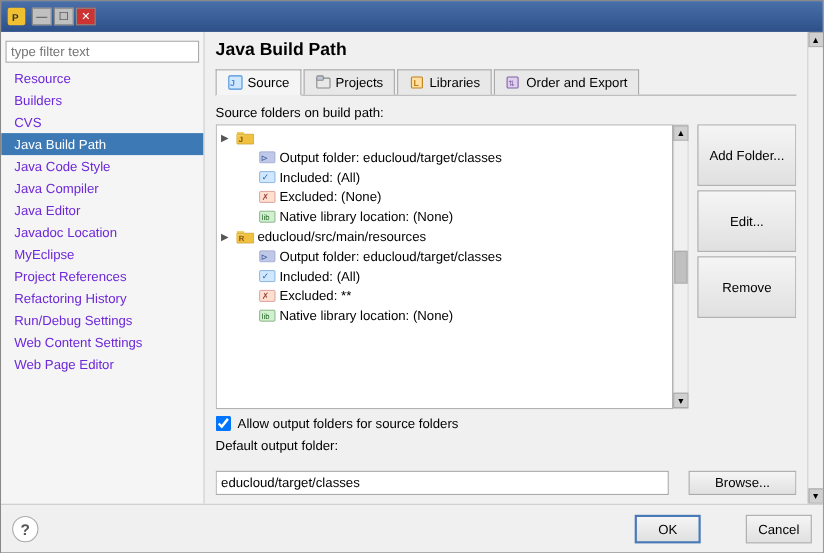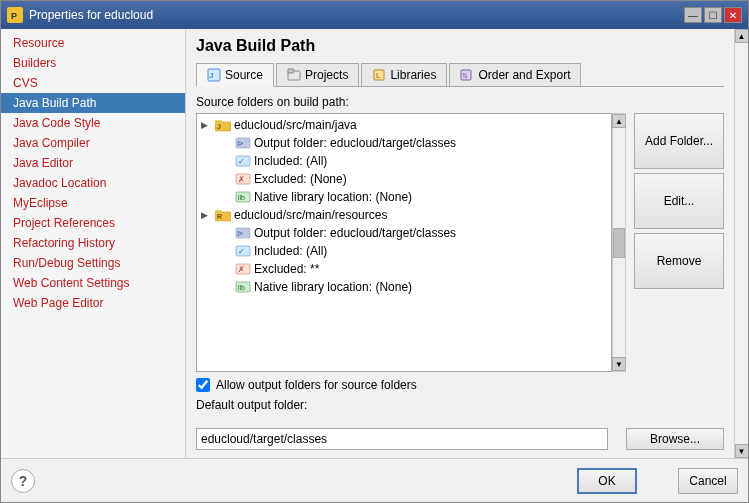--- a/index.html
+++ b/index.html
@@ -86,21 +86,21 @@
       padding: 2px 4px;
       border: 1px solid #aaa;
       font-size: 12px;
       color: #999;
       background: white;
     }
     .sidebar-item {
       padding: 3px 12px;
       cursor: pointer;
       font-size: 12px;
-      color: #b91c1c;
+      color: #6d28d9;
     }
     .sidebar-item.selected {
       background: #3d7ab5;
       color: white;
     }
     .right-panel {
       flex: 1;
       display: flex;
       flex-direction: column;
       padding: 8px 10px;
@@ -309,31 +309,31 @@
 
 <div class="dialog">
 
   <div class="title-bar">
     <div class="title-bar-icon">
       <svg width="12" height="12" viewBox="0 0 12 12">
         <rect width="12" height="12" fill="#f0c030" rx="1"></rect>
         <text x="2" y="10" font-size="9" fill="#333" font-weight="bold">P</text>
       </svg>
     </div>
-    <span class="title-bar-text">Properties for educloud</span>
     <div class="title-bar-buttons">
       <div class="title-btn">—</div>
       <div class="title-btn">☐</div>
       <div class="title-btn close">✕</div>
     </div>
   </div>
 
   <div class="main-content">
 
     <div class="sidebar">
+      <input class="filter-input" type="text" placeholder="type filter text" style="">
       <div class="sidebar-item">Resource</div>
       <div class="sidebar-item">Builders</div>
       <div class="sidebar-item">CVS</div>
       <div class="sidebar-item selected">Java Build Path</div>
       <div class="sidebar-item">Java Code Style</div>
       <div class="sidebar-item">Java Compiler</div>
       <div class="sidebar-item">Java Editor</div>
       <div class="sidebar-item">Javadoc Location</div>
       <div class="sidebar-item">MyEclipse</div>
       <div class="sidebar-item">Project References</div>
@@ -396,21 +396,20 @@
               <div class="tree-item tree-indent-1">
                 <span class="tree-arrow">▶</span>
                 <span class="tree-icon folder-icon">
                   <svg width="16" height="14" viewBox="0 0 16 14">
                     <rect x="0" y="4" width="16" height="9" rx="1" fill="#f0c040"></rect>
                     <rect x="0" y="2" width="7" height="4" rx="1" fill="#f0d060"></rect>
                     <rect x="0" y="4" width="16" height="9" rx="1" fill="none" stroke="#c09010" stroke-width="0.5"></rect>
                     <text x="2" y="11" font-size="7" fill="#805010" font-weight="bold">J</text>
                   </svg>
                 </span>
-                <span>educloud/src/main/java</span>
               </div>
 
               <div class="tree-item tree-indent-2">
                 <span class="tree-arrow">&nbsp;</span>
                 <span class="tree-icon output-icon">
                   <svg width="16" height="14" viewBox="0 0 16 14">
                     <rect x="1" y="2" width="14" height="10" rx="1" fill="#c0c8e8" stroke="#8090c0" stroke-width="0.5"></rect>
                     <text x="2" y="10" font-size="8" fill="#4060a0">⊳</text>
                   </svg>
                 </span>

